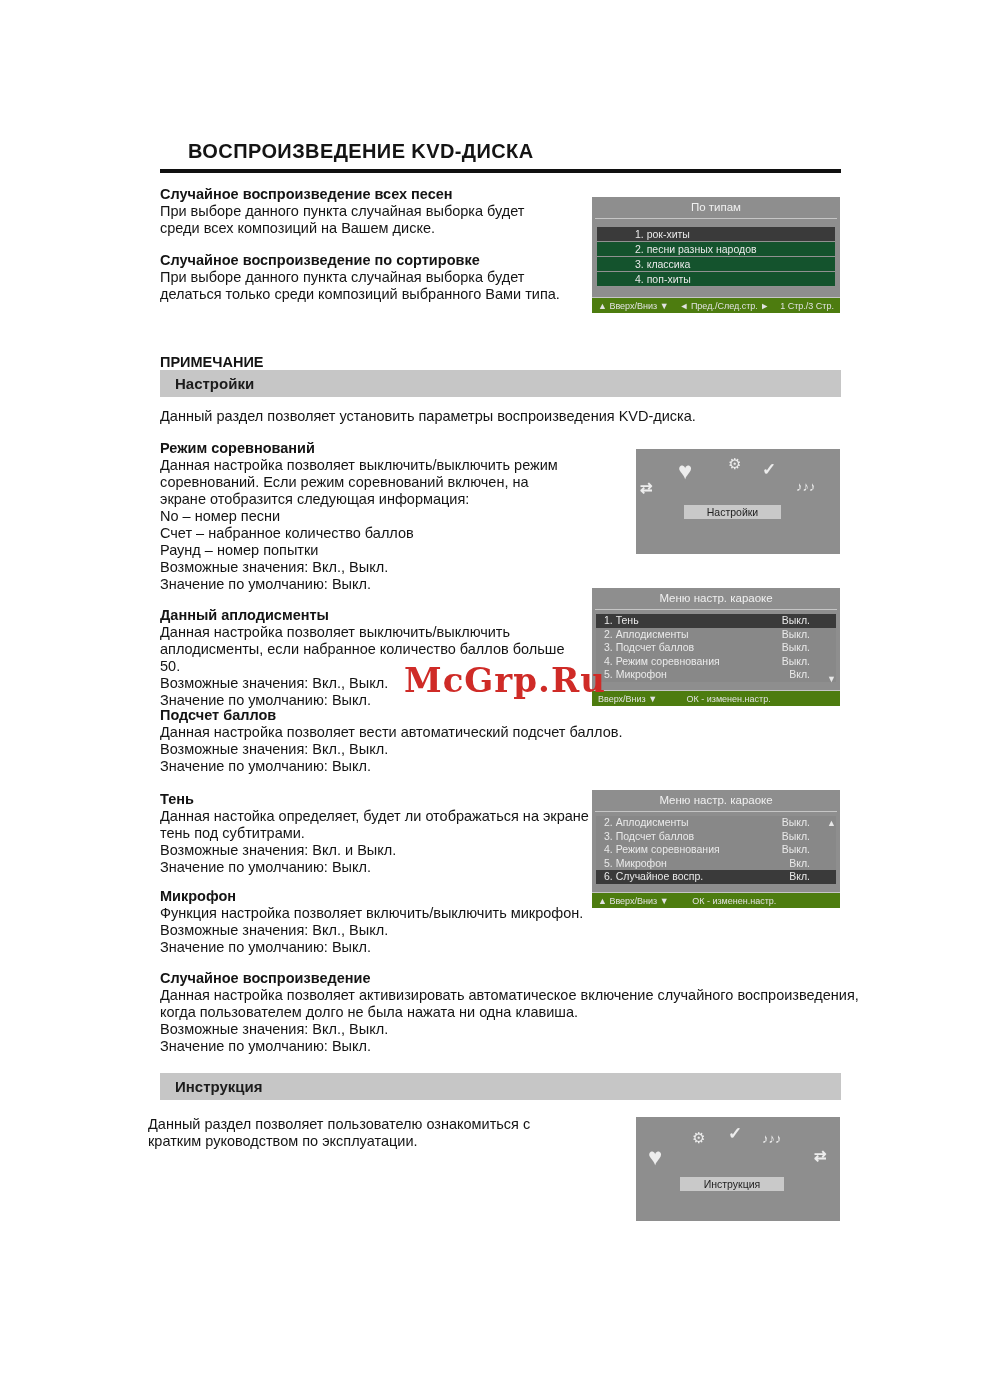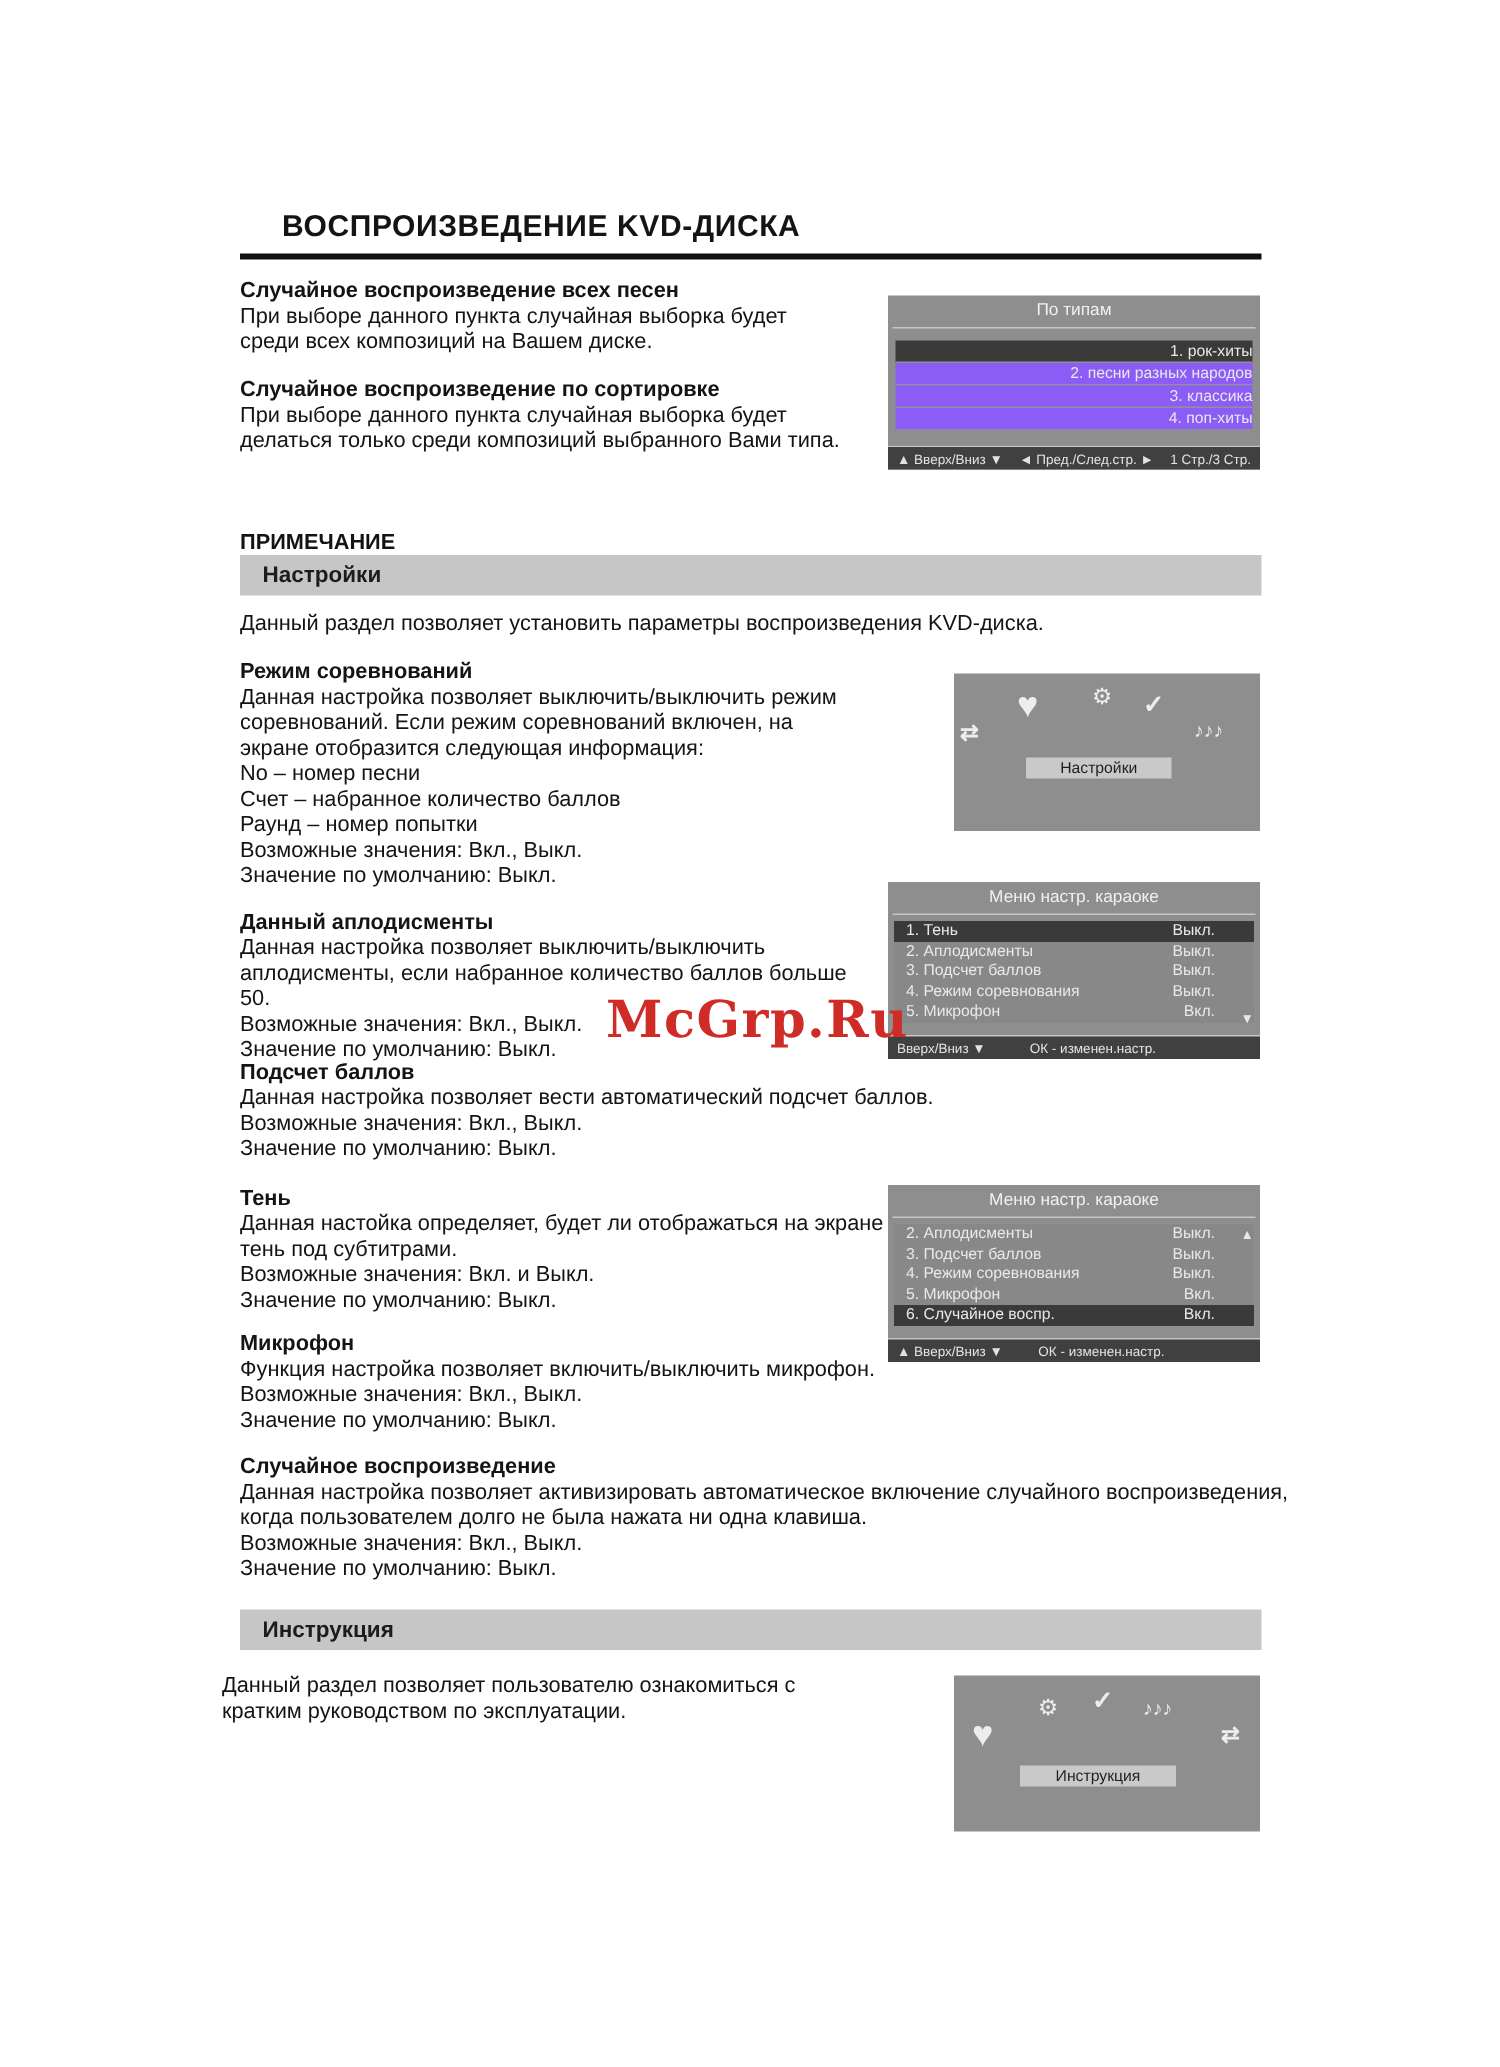--- a/index.html
+++ b/index.html
@@ -40,26 +40,26 @@
     left:404px; top:660px; font-family:"DejaVu Serif", serif;
     font-size:34px; font-weight:bold; color:#cf2b27; letter-spacing:1px;
   }
   #page-number { left:0; top:1214px; width:1000px; text-align:center; font-size:14.5px; }
 
   
   .screen { position:absolute; background:#8e8e8e; color:#e9e9e9; }
   .screen .hdr { position:absolute; left:0; right:0; top:4px; text-align:center; font-size:11.5px; color:#f0f0f0; }
   .screen .hdr-line { position:absolute; left:3px; right:3px; top:21px; border-top:1px solid #c6c6c6; }
   .screen .footer {
-    position:absolute; left:0; right:0; bottom:0; height:16px; background:#404040;
+    position:absolute; left:0; right:0; bottom:0; height:16px; background:#4d7c0f;
     border-top:1px solid #c6c6c6; display:flex; justify-content:space-between;
     align-items:center; padding:0 6px; font-size:9px; color:#e2e2e2; box-sizing:border-box;
   }
-  .menu-rows { position:absolute; left:5px; right:5px; top:30px;text-align:right; }
-  .mrow { background:#8b5cf6; border-bottom:1px solid #919191; font-size:10.5px; height:14px; line-height:14px; }
+  .menu-rows { position:absolute; left:5px; right:5px; top:30px; }
+  .mrow { background:#14532d; border-bottom:1px solid #919191; font-size:10.5px; height:14px; line-height:14px; }
   .mrow.plain { padding-left:38px; }
   .mrow.selected { background:#3a3a3a; }
   .krows { position:absolute; left:4px; right:4px; top:26px; }
   .krow { display:flex; justify-content:space-between; font-size:10.5px; height:13.5px; line-height:13.5px; padding:0 26px 0 8px; background:#888888; }
   .krow.selected { background:#3a3a3a; }
   .scroll-arrow { position:absolute; right:4px; font-size:9px; color:#e8e8e8; }
   #screen-by-type   { left:592px; top:197px; width:248px; height:116px; }
   #screen-karaoke1  { left:592px; top:588px; width:248px; height:118px; }
   #screen-karaoke2  { left:592px; top:790px; width:248px; height:118px; }
   #screen-settings-icons    { left:636px; top:449px; width:204px; height:105px; }

